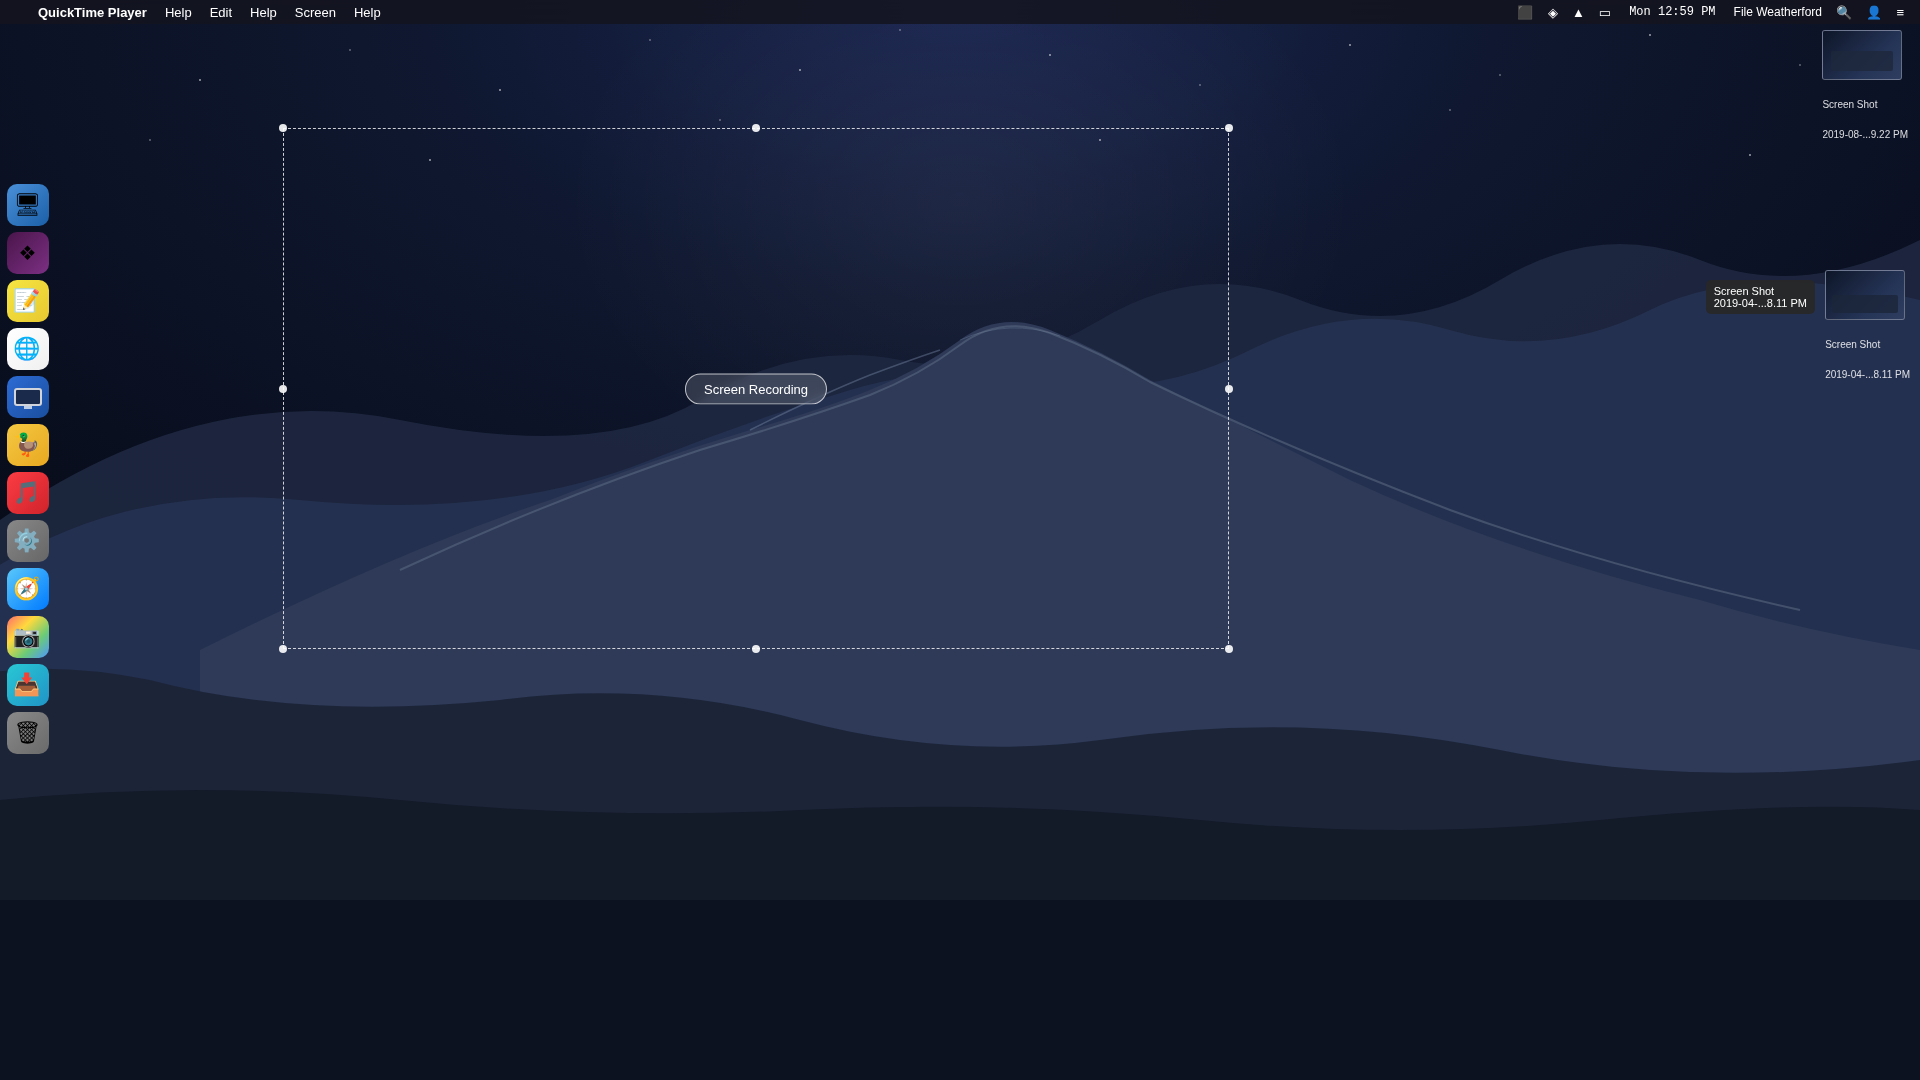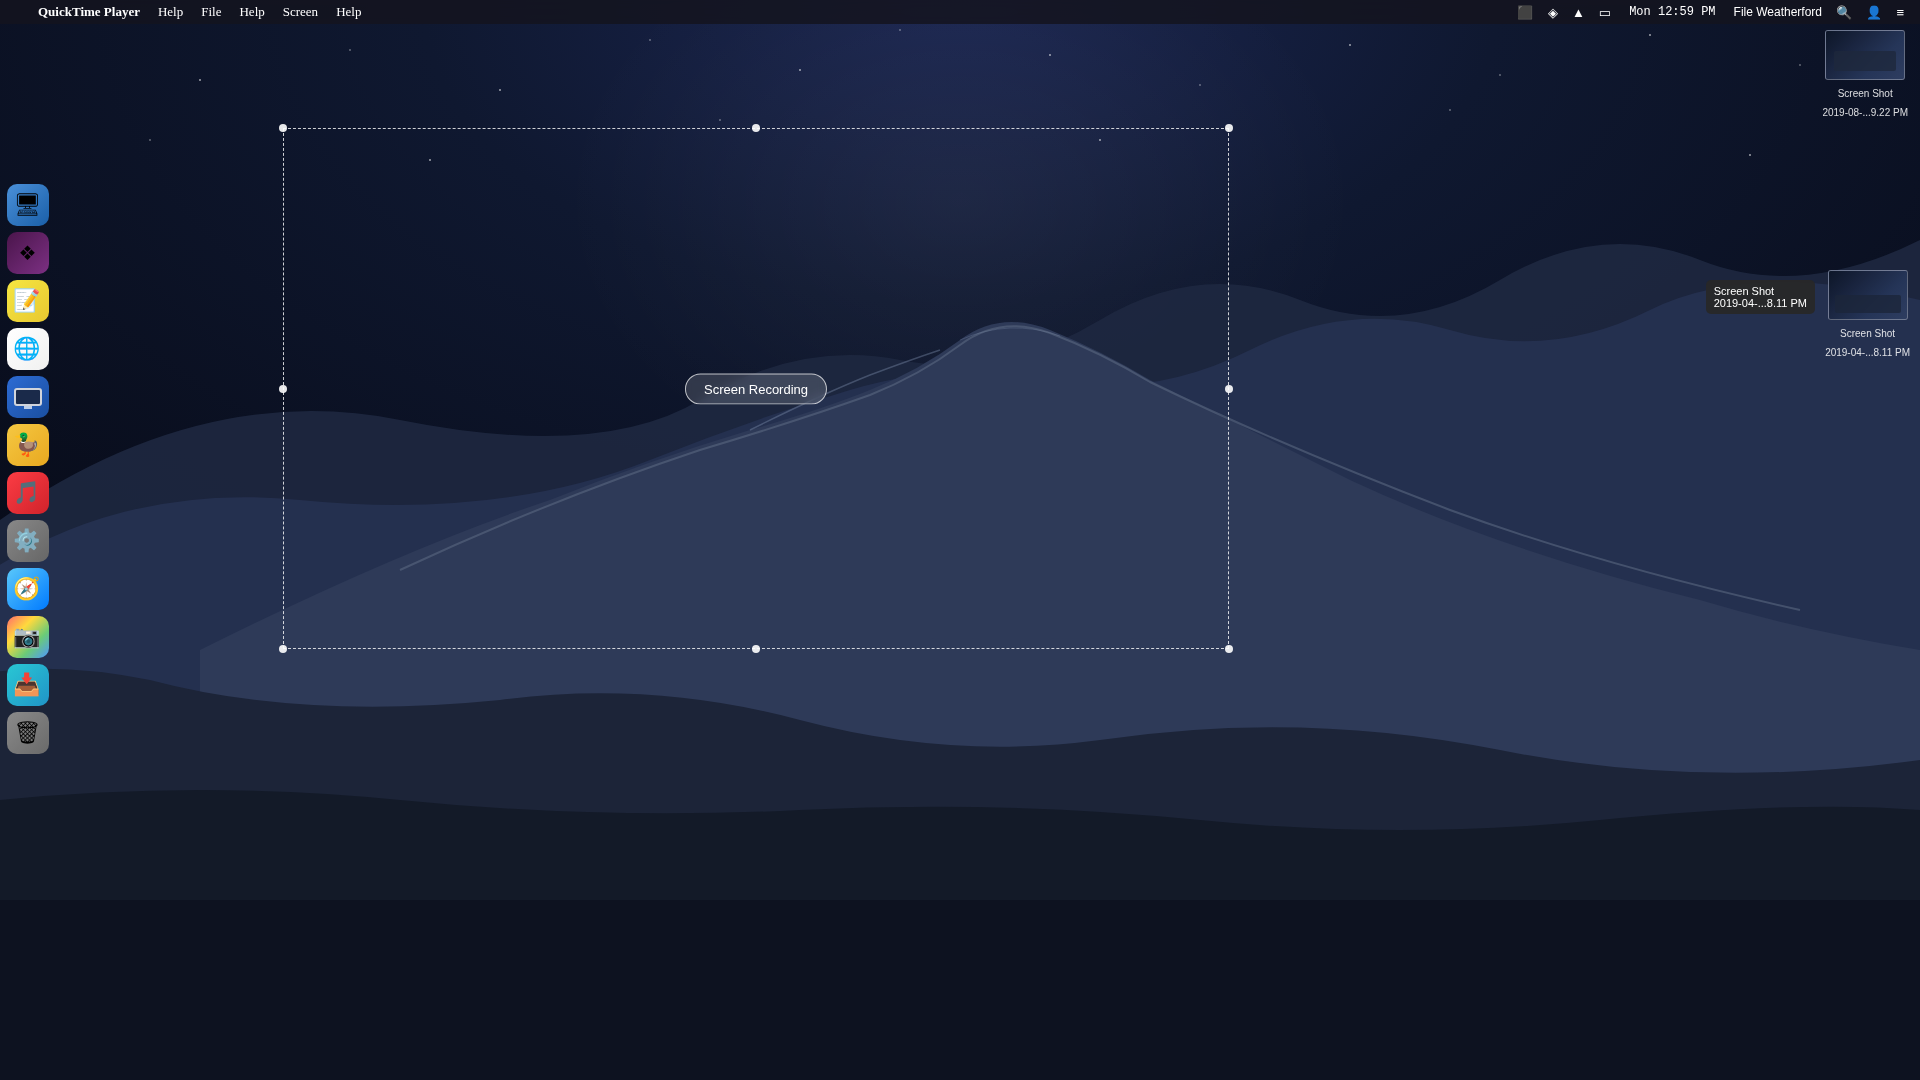--- a/index.html
+++ b/index.html
@@ -71,21 +71,20 @@
       align-items: center;
       gap: 2px;
       padding-left: 8px;
     }
 
     .menu-bar-item {
       padding: 2px 8px;
       border-radius: 4px;
       cursor: default;
       white-space: nowrap;
-      font-family: Liberation Serif, serif;
     }
 
     .apple-logo {
       font-size: 15px;
       padding: 2px 10px;
     }
 
     .menu-bar-app-name {
       font-weight: 600;
     }
@@ -209,22 +208,22 @@
     }
 
     
     .screenshot-thumb {
       position: absolute;
       right: 12px;
       z-index: 600;
       cursor: pointer;
       display: flex;
       flex-direction: column;
-      align-items: center;
-      gap: 8px;
+      align-items: flex-start;
+      gap: 19px;
     }
 
     .screenshot-thumb-1 {
       top: 30px;
     }
 
     .screenshot-thumb-2 {
       top: 270px;
     }
 
@@ -353,21 +352,21 @@
     <path d="M750,430 Q820,395 870,375 Q910,360 940,350" fill="none" stroke="#8090b0" stroke-width="1.5" opacity="0.4"></path>
     <path d="M960,340 Q1010,318 1060,336" fill="none" stroke="#7a8aa8" stroke-width="1" opacity="0.3"></path>
   </svg>
 </div>
 
 <div class="menu-bar">
   <div class="menu-bar-left">
     <span class="menu-bar-item apple-logo"></span>
     <span class="menu-bar-item menu-bar-app-name">QuickTime Player</span>
     <span class="menu-bar-item">Help</span>
-    <span class="menu-bar-item">File</span>
+    <span class="menu-bar-item">Edit</span>
     <span class="menu-bar-item">Help</span>
     <span class="menu-bar-item">Screen</span>
     <span class="menu-bar-item">Help</span>
   </div>
   <div class="menu-bar-right">
     <span class="menu-bar-right-item status-icon">⬛</span>
     <span class="menu-bar-right-item status-icon">◈</span>
     <span class="menu-bar-right-item status-icon">▲</span>
     <span class="menu-bar-right-item status-icon">▭</span>
     <span class="menu-bar-right-item menu-datetime">Mon 12:59 PM</span>

